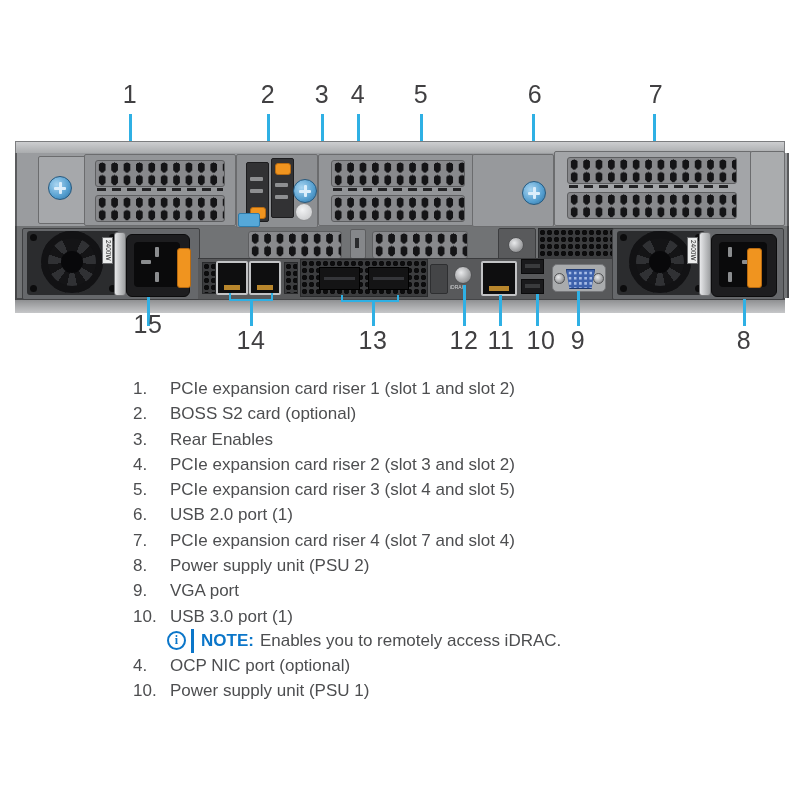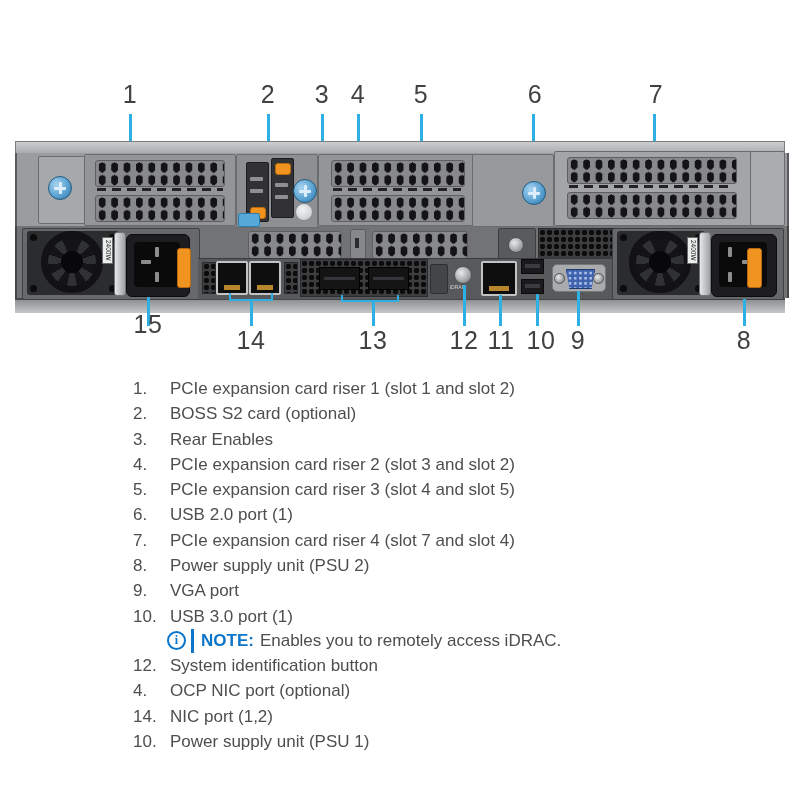--- a/index.html
+++ b/index.html
@@ -272,30 +272,22 @@
         <span class="lnum">10.</span>
         <span class="ltext">USB 3.0 port (1)</span>
       </div>
     <div class="noterow">
       <span class="info-ic">i</span>
       <span class="notebar"></span>
       <span class="notelabel">NOTE:</span>
       <span>Enables you to remotely access iDRAC.</span>
     </div>
     <div class="lrow">
-        <span class="lnum">12.</span>
-        <span class="ltext">System identification button</span>
-      </div>
-    <div class="lrow">
         <span class="lnum">4.</span>
         <span class="ltext">OCP NIC port (optional)</span>
       </div>
     <div class="lrow">
-        <span class="lnum">14.</span>
-        <span class="ltext">NIC port (1,2)</span>
-      </div>
-    <div class="lrow">
         <span class="lnum">10.</span>
         <span class="ltext">Power supply unit (PSU 1)</span>
       </div>
   </div>
 
 </div>
 
 </body></html>

